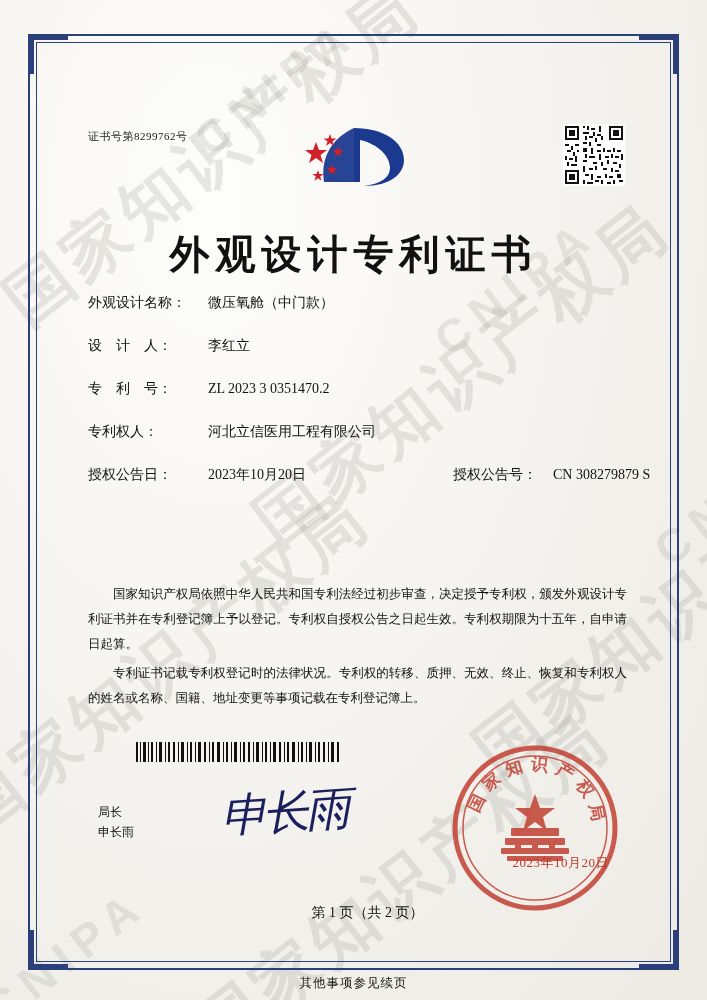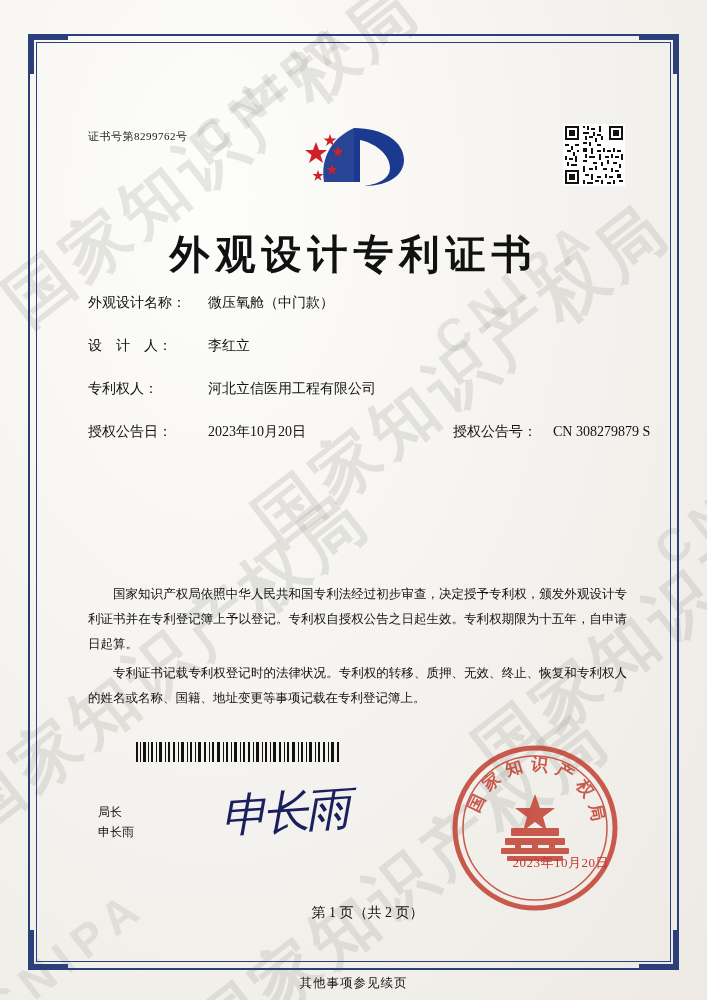--- a/index.html
+++ b/index.html
@@ -262,20 +262,24 @@
     <div class="fields">
       <div class="frow">
         <div class="flabel">外观设计名称：</div>
         <div class="fval">微压氧舱（中门款）</div>
       </div>
       <div class="frow">
         <div class="flabel">设　计　人：</div>
         <div class="fval">李红立</div>
       </div>
       <div class="frow">
+        <div class="flabel">专　利　号：</div>
+        <div class="fval">ZL 2023 3 0351470.2</div>
+      </div>
+      <div class="frow">
         <div class="flabel">专利权人：</div>
         <div class="fval">河北立信医用工程有限公司</div>
       </div>
       <div class="frow dual">
         <div class="flabel">授权公告日：</div>
         <div class="fval">2023年10月20日</div>
         <div class="flabel2">授权公告号：</div>
         <div class="fval">CN 308279879 S</div>
       </div>
     </div>

